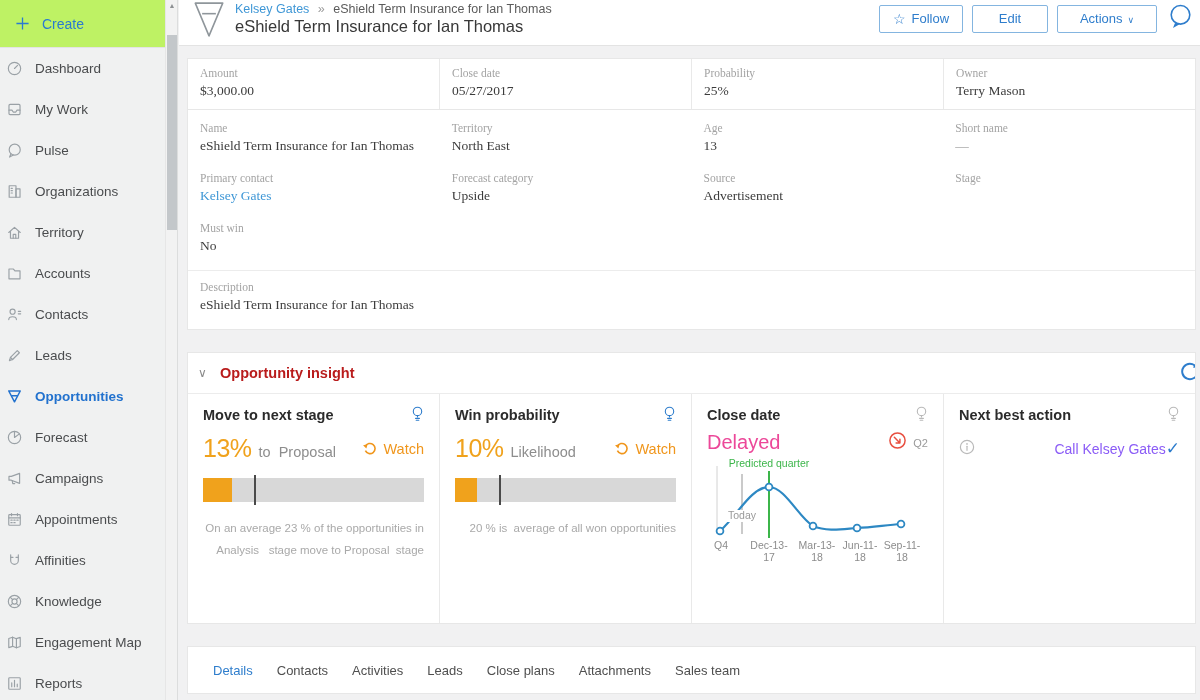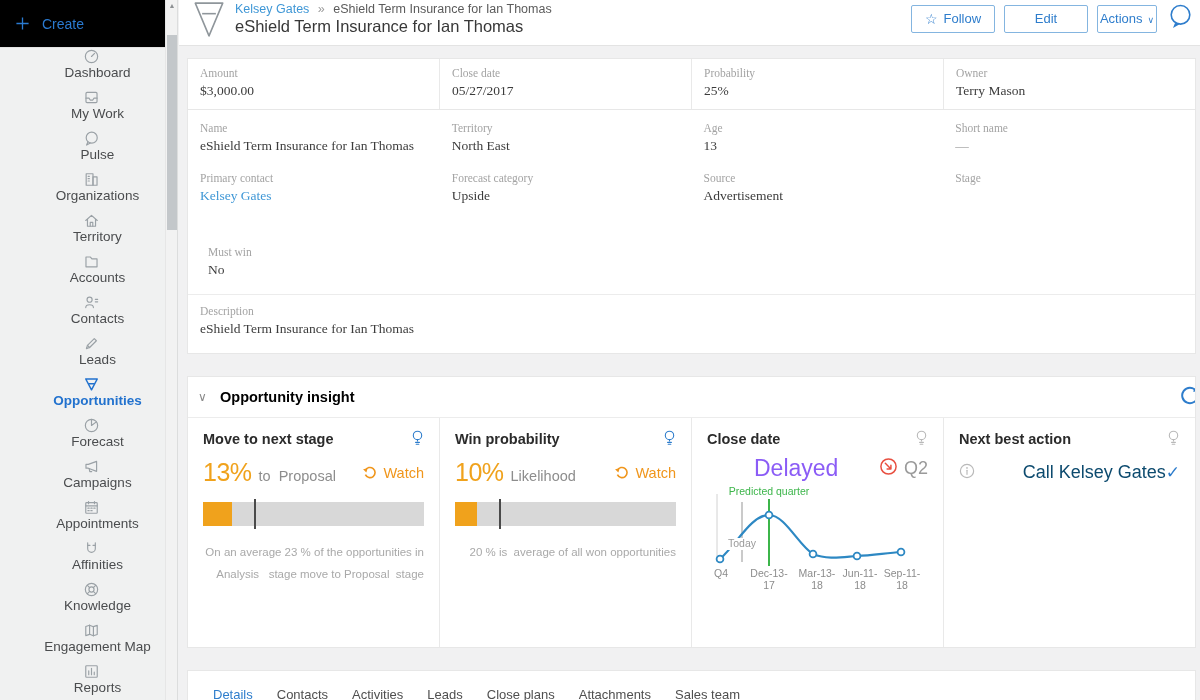--- a/index.html
+++ b/index.html
@@ -2,25 +2,25 @@
 <html><head>
 <meta charset="utf-8">
 <style>
   * { margin:0; padding:0; box-sizing:border-box; }
   html,body { width:1200px; height:700px; overflow:hidden; background:#f1f1f2;
     font-family:"Liberation Sans","DejaVu Sans",sans-serif; }
 
   
   .sidebar { position:absolute; left:0; top:0; width:178px; height:700px;
     background:#f0f1f1; border-right:1px solid #dcdddd; }
-  .side-create { height:48px; background:#000000; border-bottom:1px solid #e3e3e3;
+  .side-create { height:48px; background:#bef264; border-bottom:1px solid #e3e3e3;
     display:flex; align-items:center; padding-left:15px; cursor:pointer; }
   .side-create .lbl { color:#2a7ad0; font-size:14px; margin-left:12px; }
   .nav-list { }
-  .nav-item { height:41px; display:flex; align-items:center; padding-left:6px; cursor:pointer;flex-direction:column; }
+  .nav-item { height:41px; display:flex; align-items:center; padding-left:6px; cursor:pointer; }
   .nav-item .ic { width:17px; height:17px; display:flex; align-items:center; justify-content:center; }
   .nav-item .lbl { margin-left:12px; font-size:13.5px; color:#4a4c4e; }
   .nav-item svg * { stroke:#9aa1a6; fill:none; stroke-width:1.1; stroke-linejoin:round; stroke-linecap:round; }
   .nav-item.active .lbl { color:#2272ce; font-weight:700; }
   .nav-item.active svg * { stroke:#2272ce; stroke-width:1.4; }
   .side-scroll { position:absolute; right:0; top:0; width:12px; height:700px; background:#f2f2f2; border-left:1px solid #e6e6e6;}
   .side-scroll .thumb { position:absolute; left:1px; top:35px; width:10px; height:195px; background:#c3c7ca; }
   .side-scroll .uparr { position:absolute; top:0; left:0; width:12px; text-align:center; font-size:7px; color:#8d9093; line-height:12px;}
 
   
@@ -32,70 +32,70 @@
   .headings { margin-left:10px; margin-top:2px; flex:1; min-width:0; }
   .breadcrumb { font-size:12.5px; white-space:nowrap; }
   .breadcrumb .bc-link { color:#3f97d6; cursor:pointer; }
   .breadcrumb .bc-sep { color:#9b9b9b; margin:0 5px; }
   .breadcrumb .bc-cur { color:#5b5b5b; }
   .page-title { font-size:16.5px; color:#383838; margin-top:1px; white-space:nowrap; }
   .top-actions { display:flex; align-items:center; margin-top:3px; }
   .btn { height:28px; border:1px solid #84b5e0; border-radius:2px; background:#fff;
     color:#2e7dcc; font-size:13px; display:flex; align-items:center; justify-content:center;
     margin-left:9px; cursor:pointer; font-family:inherit; }
-  .btn-follow { width:84px; } .btn-edit { width:84px; } .btn-actions { width:60px; }
+  .btn-follow { width:84px; } .btn-edit { width:76px; } .btn-actions { width:100px; }
   .btn .star { font-size:14px; margin-right:6px; }
   .btn .chev { font-size:9px; margin-left:5px; margin-top:2px; }
   .chat-ic { margin-left:10px; margin-top:0px; cursor:pointer; }
 
   
   .card { background:#fff; border:1px solid #e7e7e7; }
   .details-card { margin:12px 4px 0 8px;font-family:Liberation Serif, serif; }
   .drow1 { display:flex; border-bottom:1px solid #e7e7e7; }
   .drow1 .dcell { border-right:1px solid #e9e9e9; }
   .drow1 .dcell:last-child { border-right:none; }
   .dcell { flex:1; padding:8px 12px 10px; min-width:0; }
   .dlabel { font-size:11.5px; color:#a3a3a3; }
   .dvalue { font-size:13.5px; color:#3c3c3c; margin-top:4px; white-space:nowrap; }
   .dvalue.link { color:#3f97d6; cursor:pointer; }
   .dvalue.empty { color:#9b9b9b; }
   .drow { display:flex; }
   .drow.r2 { margin-top:4px; }
-  .drow.mustwin { margin-top:24px;padding-left:8px; }
+  .drow.mustwin { margin-top:0; }
   .hdivider { border-top:1px solid #ececec; margin-top:6px; }
   .desc-row { padding:10px 12px 16px; }
 
   
   .insight-card { margin:22px 4px 0 8px; overflow:hidden; }
   .ins-head { height:41px; display:flex; align-items:center; border-bottom:1px solid #ececec; padding:0 2px 0 10px; }
   .ins-chev { color:#8a8a8a; font-size:12px; width:18px; cursor:pointer; }
-  .ins-title { font-size:14.5px; font-weight:700; color:#000000; margin-left:4px; flex:1; }
+  .ins-title { font-size:14.5px; font-weight:700; color:#b91c1c; margin-left:4px; flex:1; }
   .ins-refresh { margin-right:-7px; cursor:pointer; }
   .ins-cols { display:flex; height:229px; }
   .ins-col { flex:1; border-right:1px solid #e9e9e9; padding:13px 15px 0; min-width:0;text-align:right; }
   .ins-col:last-child { border-right:none; }
   .ct-row { display:flex; justify-content:space-between; align-items:flex-start; }
   .card-title { font-size:14.5px; font-weight:700; color:#2b2b2b; }
   .bulb { margin-top:-1px; }
   .metric-row { display:flex; justify-content:space-between; align-items:baseline; margin-top:8px; }
   .metric-left { display:flex; align-items:baseline; min-width:0; }
   .pct { font-size:25px; color:#f0a21c; letter-spacing:-0.5px; }
   .pct-suffix { font-size:14.5px; color:#8d8d8d; margin-left:7px; white-space:pre; }
   .watch { display:flex; align-items:center; color:#f0961c; font-size:14.5px; cursor:pointer; }
   .watch svg { margin-right:5px; }
   .bar { position:relative; height:24px; background:#d8d8d8; margin-top:15px; }
   .bar .fill { position:absolute; left:0; top:0; bottom:0; background:#f0a21c; }
   .bar .mark { position:absolute; top:-3px; height:30px; width:2px; background:#4a4a4a; }
   .card-desc { margin-top:15px; font-size:11.5px; color:#a9a9a9; line-height:1.95; white-space:pre-wrap; }
   .status-row { display:flex; justify-content:space-between; align-items:center; margin-top:5px; }
-  .status-delayed { font-size:23px; color:#8b5cf6;margin-left:47px; }
+  .status-delayed { font-size:20px; color:#ec4899; }
   .qgroup { display:flex; align-items:center; }
-  .qlabel { font-size:18px; color:#9a9a9a; margin-left:6px; }
+  .qlabel { font-size:11px; color:#9a9a9a; margin-left:6px; }
   .action-row { display:flex; align-items:center; margin-top:12px; }
-  .action-link { color:#0c4a6e; font-size:18px; margin-left:24px; flex:1; cursor:pointer; }
+  .action-link { color:#8b5cf6; font-size:14px; margin-left:24px; flex:1; cursor:pointer; }
   .action-check { color:#2e7dcc; font-size:17px; cursor:pointer; }
   .sparkline { margin-top:4px; display:block; }
 
   
   .tabs-card { margin:22px 4px 0 8px; height:48px; display:flex; align-items:center; padding-left:24px; }
   .tab { font-size:13px; color:#4f4f4f; margin-right:22px; padding:6px 1px; cursor:pointer; }
   .tab.active { color:#2e7dcc; }
 
   svg.sicon * { stroke-linejoin:round; stroke-linecap:round; }
 </style>

